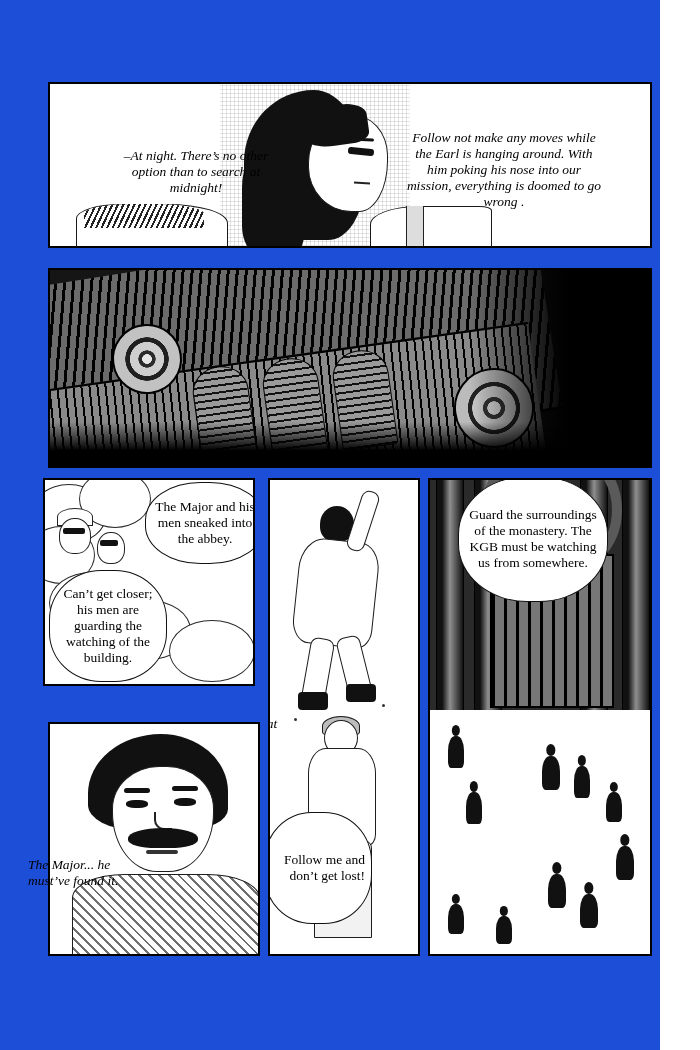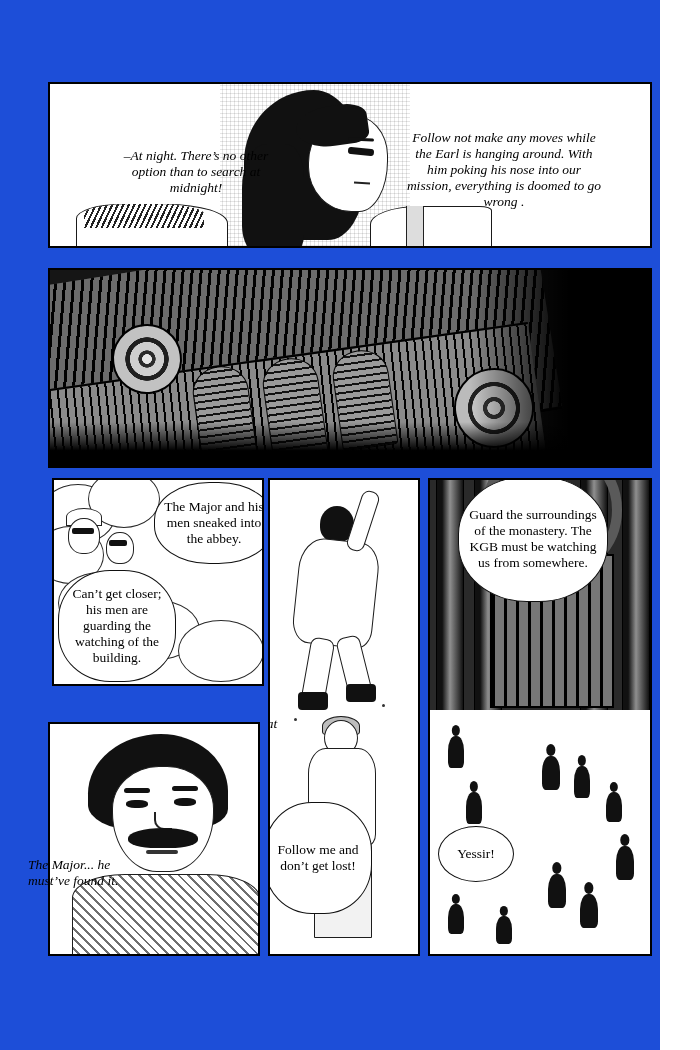--- a/index.html
+++ b/index.html
@@ -169,21 +169,21 @@
   }
   .dark-right {
     position:absolute; right:0; top:0; width:180px; height:100%;
     background: linear-gradient(90deg, rgba(0,0,0,0) 0%, #000 55%);
   }
   .dark-bottom {
     position:absolute; left:0; bottom:0; width:100%; height:44px;
     background: linear-gradient(0deg, #000 35%, rgba(0,0,0,0) 100%);
   }
   
-  #panel3 { left: 52px; top: 478px; width: 212px; height: 208px; }
+  #panel3 { left: 43px; top: 478px; width: 212px; height: 208px; }
   .snow-bg {
     position:absolute; inset:0;
     background:#fff;
   }
   .cloud-puff {
     position:absolute;
     background:#fff;
     border:1.6px solid #2a2a2a;
     border-radius:50%;
   }
@@ -433,21 +433,21 @@
     <div class="figure2-hair"></div>
     <div class="figure2-head"></div>
     <div class="figure2-body"></div>
     <div class="figure2-legs"></div>
 
 
     <div class="balloon no-border ital t13" style="left:-76px; top:222px; width:96px; height:60px;">
       <span class="txt">So it’s in that abbey.</span>
     </div>
 
-    <div class="balloon t13" style="left:-6px; top:322px; width:108px; height:112px; border-radius:44%;">
+    <div class="balloon t13" style="left:-6px; top:332px; width:108px; height:112px; border-radius:44%;text-align:right;">
       <span class="txt">Follow me and don’t get lost!</span>
     </div>
   </div>
 
   <div class="panel" id="panel5">
     <div class="p5-top"></div>
     <div class="pillar" style="left:6px;"></div>
     <div class="pillar" style="left:44px;"></div>
     <div class="pillar" style="left:150px;"></div>
     <div class="pillar" style="left:192px;"></div>
@@ -463,23 +463,20 @@
     <div class="sil" style="left:186px; top:366px; width:18px; height:34px;"></div>
     <div class="sil" style="left:118px; top:394px; width:18px; height:34px;"></div>
     <div class="sil" style="left:150px; top:414px; width:18px; height:34px;"></div>
     <div class="sil" style="left:18px; top:424px; width:16px; height:30px;"></div>
     <div class="sil" style="left:66px; top:436px; width:16px; height:28px;"></div>
 
     <div class="balloon t13" style="left:28px; top:-4px; width:150px; height:126px; border-radius:46%;">
       <span class="txt">Guard the surroundings of the monastery. The KGB must be watching us from somewhere.</span>
     </div>
 
-    <div class="balloon t13" style="left:8px; top:346px; width:76px; height:56px;">
-      <span class="txt">Yessir!</span>
-    </div>
   </div>
 
   <div class="panel" id="panel6">
     <div class="p6-bg"></div>
     <div class="m-hair"></div>
     <div class="m-face"></div>
     <div class="m-brow" style="left:74px; top:64px;"></div>
     <div class="m-brow" style="left:122px; top:62px;"></div>
     <div class="m-eye" style="left:76px; top:76px;"></div>
     <div class="m-eye" style="left:124px; top:74px;"></div>

